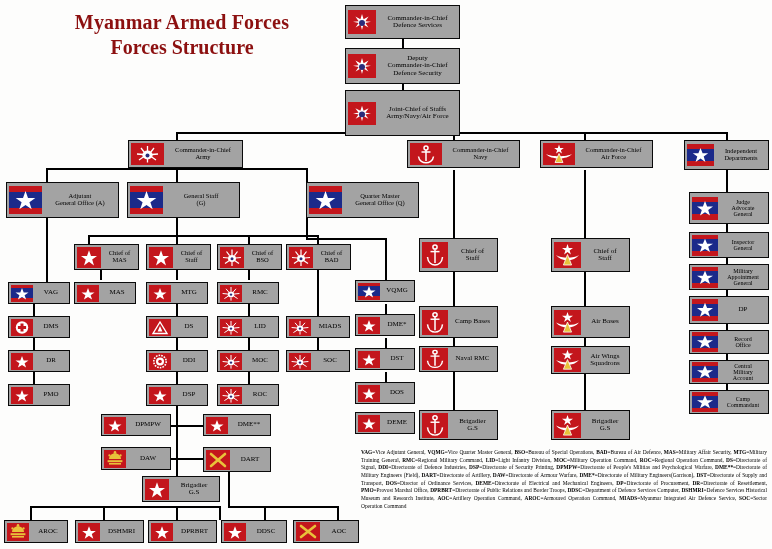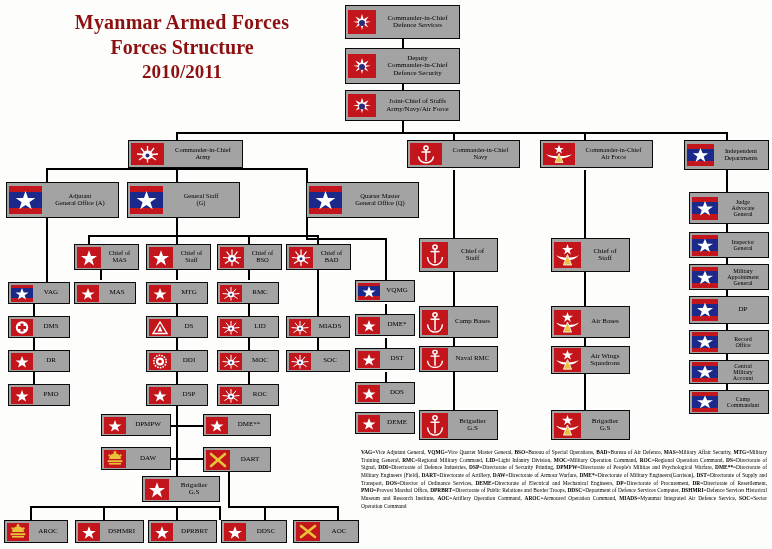--- a/index.html
+++ b/index.html
@@ -105,21 +105,20 @@
   #legend b{font-weight:bold;}
 </style>
 </head>
 <body>
 
 <div id="canvas">
 
   <div id="title">
     <span class="l1">Myanmar Armed Forces</span>
     <span class="l2">Forces Structure</span>
-    <span class="l3">2010/2011</span>
   </div>
 
   <div class="ln" style="left:402px;top:39px;width:2px;height:11px;"></div>
   <div class="ln" style="left:402px;top:82px;width:2px;height:10px;"></div>
   <div class="ln" style="left:402px;top:120px;width:2px;height:13px;"></div>
 
   <div class="ln" style="left:176px;top:132px;width:552px;height:2px;"></div>
   <div class="ln" style="left:176px;top:132px;width:2px;height:10px;"></div>
   <div class="ln" style="left:453px;top:132px;width:2px;height:10px;"></div>
   <div class="ln" style="left:584px;top:132px;width:2px;height:10px;"></div>
@@ -222,21 +221,21 @@
             <path d="M14 4 L15.6 9.2 L20.6 6.4 L17.4 11.2 L23 11.8 L17.4 13 L20.4 17.4 L15.4 14.6 L14 20 L12.6 14.6 L7.6 17.4 L10.6 13 L5 11.8 L10.6 11.2 L7.4 6.4 L12.4 9.2 Z"></path>
           </g>
           <circle cx="14" cy="13" r="3" fill="#2b2b7a"></circle>
         </svg>
     </span>
     <span class="lbl">Deputy
 Commander-in-Chief
 Defence Security</span>
   </div>
 
-  <div class="box t-7" style="left:345px;top:90px;width:115px;height:31px;">
+  <div class="box t-7" style="left:345px;top:90px;width:115px;height:46px;">
     <span class="ico f-army" style="width:28px;height:23px;">
       <svg class="gl" viewBox="0 0 28 24" preserveAspectRatio="none">
           <g fill="#fff">
             <path d="M14 4 L15.6 9.2 L20.6 6.4 L17.4 11.2 L23 11.8 L17.4 13 L20.4 17.4 L15.4 14.6 L14 20 L12.6 14.6 L7.6 17.4 L10.6 13 L5 11.8 L10.6 11.2 L7.4 6.4 L12.4 9.2 Z"></path>
           </g>
           <circle cx="14" cy="13" r="3" fill="#2b2b7a"></circle>
         </svg>
     </span>
     <span class="lbl">Joint-Chief of Staffs
 Army/Navy/Air Force</span>

